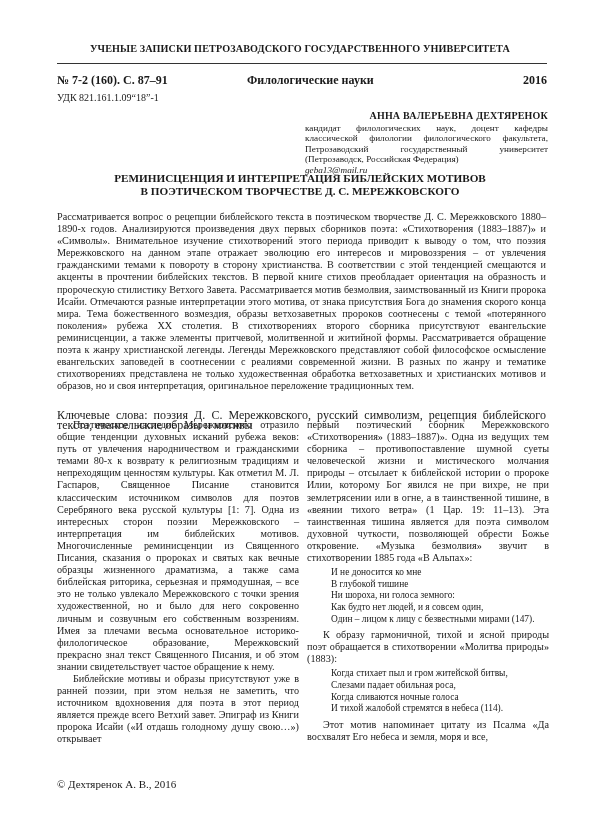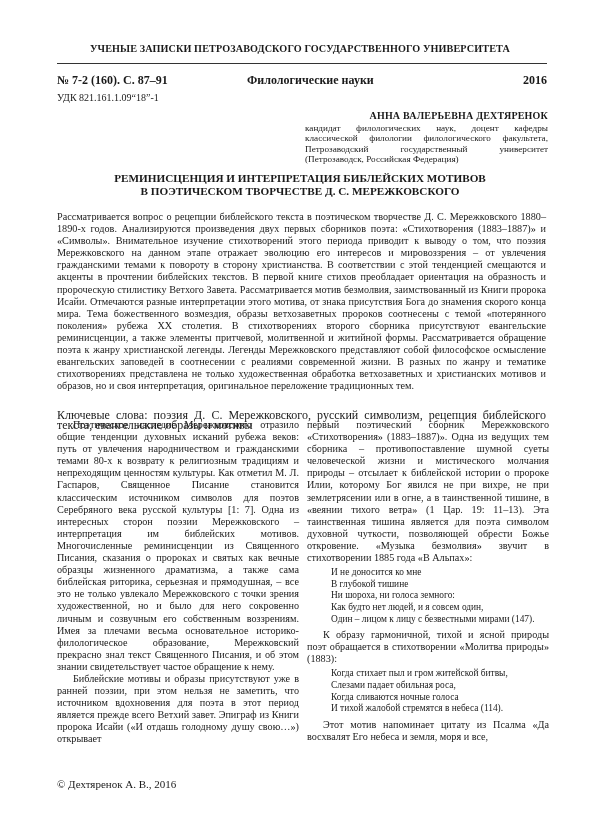--- a/index.html
+++ b/index.html
@@ -39,20 +39,21 @@
 <div class="issue-line">
   <span class="left">№ 7-2 (160). С. 87–91</span>
   <span class="center">Филологические науки</span>
   <span class="right">2016</span>
 </div>
 <div class="udk">УДК 821.161.1.09“18”-1</div>
 
 <div class="author-block">
   <div class="author-name">АННА ВАЛЕРЬЕВНА ДЕХТЯРЕНОК</div>
   <div class="author-affil">кандидат филологических наук, доцент кафедры классической филологии филологического факультета, Петрозаводский государственный университет (Петрозаводск, Российская Федерация)</div>
+  <div class="author-email">geba13@mail.ru</div>
 </div>
 
 <div class="article-title">
   <div>РЕМИНИСЦЕНЦИЯ И ИНТЕРПРЕТАЦИЯ БИБЛЕЙСКИХ МОТИВОВ</div>
   <div>В ПОЭТИЧЕСКОМ ТВОРЧЕСТВЕ Д. С. МЕРЕЖКОВСКОГО</div>
 </div>
 
 <div class="abstract">Рассматривается вопрос о рецепции библейского текста в поэтическом творчестве Д. С. Мережковского 1880–1890-х годов. Анализируются произведения двух первых сборников поэта: «Стихотворения (1883–1887)» и «Символы». Внимательное изучение стихотворений этого периода приводит к выводу о том, что поэзия Мережковского на данном этапе отражает эволюцию его интересов и мировоззрения – от увлечения гражданскими темами к повороту в сторону христианства. В соответствии с этой тенденцией смещаются и акценты в прочтении библейских текстов. В первой книге стихов преобладает ориентация на образность и пророческую стилистику Ветхого Завета. Рассматривается мотив безмолвия, заимствованный из Книги пророка Исайи. Отмечаются разные интерпретации этого мотива, от знака присутствия Бога до знамения скорого конца мира. Тема божественного возмездия, образы ветхозаветных пророков соотнесены с темой «потерянного поколения» рубежа XX столетия. В стихотворениях второго сборника присутствуют евангельские реминисценции, а также элементы притчевой, молитвенной и житийной формы. Рассматривается обращение поэта к жанру христианской легенды. Легенды Мережковского представляют собой философское осмысление евангельских заповедей в соотнесении с реалиями современной жизни. В разных по жанру и тематике стихотворениях представлена не только художественная обработка ветхозаветных и христианских мотивов и образов, но и своя интерпретация, оригинальное переложение традиционных тем.</div>
 <div class="keywords">Ключевые слова: поэзия Д. С. Мережковского, русский символизм, рецепция библейского текста, евангельские образы и мотивы</div>
 

